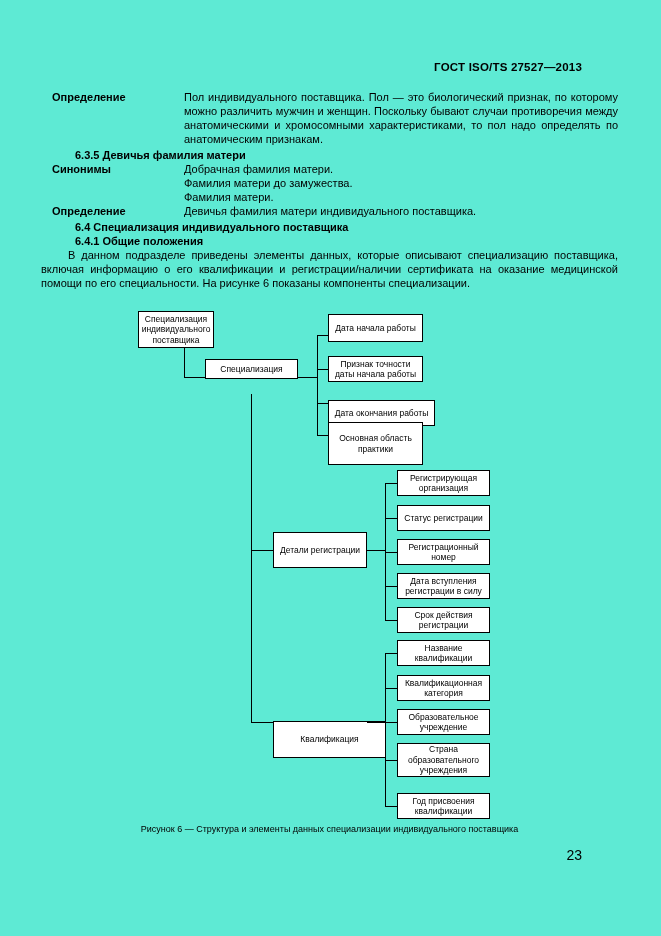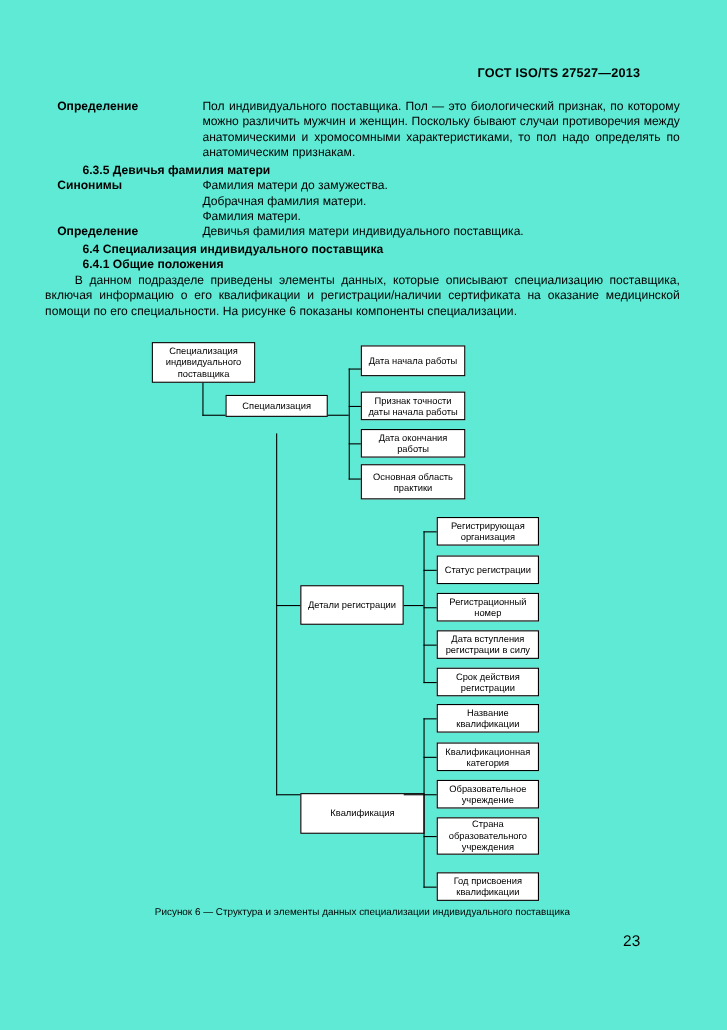--- a/index.html
+++ b/index.html
@@ -57,43 +57,43 @@
 
   <div class="content">
     <div class="defrow">
       <div class="deflabel">Определение</div>
       <div class="deftext">Пол индивидуального поставщика. Пол — это биологический признак, по которому можно различить мужчин и женщин. Поскольку бывают случаи противоречия между анатомическими и хромосомными характеристиками, то пол надо определять по анатомическим признакам.</div>
     </div>
     <div class="h3 sp">6.3.5  Девичья фамилия матери</div>
     <div class="defrow">
       <div class="deflabel">Синонимы</div>
       <div>
+        <div>Добрачная фамилия матери.</div>
         <div>Фамилия матери до замужества.</div>
-        <div>Добрачная фамилия матери.</div>
         <div>Фамилия матери.</div>
       </div>
     </div>
     <div class="defrow">
       <div class="deflabel">Определение</div>
       <div class="deftext">Девичья фамилия матери индивидуального поставщика.</div>
     </div>
     <div class="h3 sp">6.4  Специализация индивидуального поставщика</div>
     <div class="h3">6.4.1  Общие положения</div>
     <p class="para">В данном подразделе приведены элементы данных, которые описывают специализацию поставщика, включая информацию о его квалификации и регистрации/наличии сертификата на оказание медицинской помощи по его специальности. На рисунке 6 показаны компоненты специализации.</p>
   </div>
 
-  <div class="dbox" style="left:138px;top:311px;width:94px;height:37px">Специализация индивидуального поставщика</div>
+  <div class="dbox" style="left:138px;top:311px;width:76px;height:37px">Специализация индивидуального поставщика</div>
   <div class="dbox" style="left:205px;top:359px;width:93px;height:20px">Специализация</div>
   <div class="dbox" style="left:273px;top:532px;width:94px;height:36px">Детали регистрации</div>
   <div class="dbox" style="left:273px;top:721px;width:113px;height:37px">Квалификация</div>
 
   <div class="dbox" style="left:328px;top:314px;width:95px;height:28px">Дата начала работы</div>
   <div class="dbox" style="left:328px;top:356px;width:95px;height:26px">Признак точности даты начала работы</div>
-  <div class="dbox" style="left:328px;top:390px;width:95px;height:26px">Дата окончания работы</div>
-  <div class="dbox" style="left:328px;top:422px;width:95px;height:32px">Основная область практики</div>
+  <div class="dbox" style="left:328px;top:400px;width:107px;height:26px">Дата окончания работы</div>
+  <div class="dbox" style="left:328px;top:422px;width:95px;height:43px">Основная область практики</div>
 
   <div class="dbox" style="left:397px;top:470px;width:93px;height:26px">Регистрирующая организация</div>
   <div class="dbox" style="left:397px;top:505px;width:93px;height:26px">Статус регистрации</div>
   <div class="dbox" style="left:397px;top:539px;width:93px;height:26px">Регистрационный номер</div>
   <div class="dbox" style="left:397px;top:573px;width:93px;height:26px">Дата вступления регистрации в силу</div>
   <div class="dbox" style="left:397px;top:607px;width:93px;height:26px">Срок действия регистрации</div>
 
   <div class="dbox" style="left:397px;top:640px;width:93px;height:26px">Название квалификации</div>
   <div class="dbox" style="left:397px;top:675px;width:93px;height:26px">Квалификационная категория</div>
   <div class="dbox" style="left:397px;top:709px;width:93px;height:26px">Образовательное учреждение</div>

